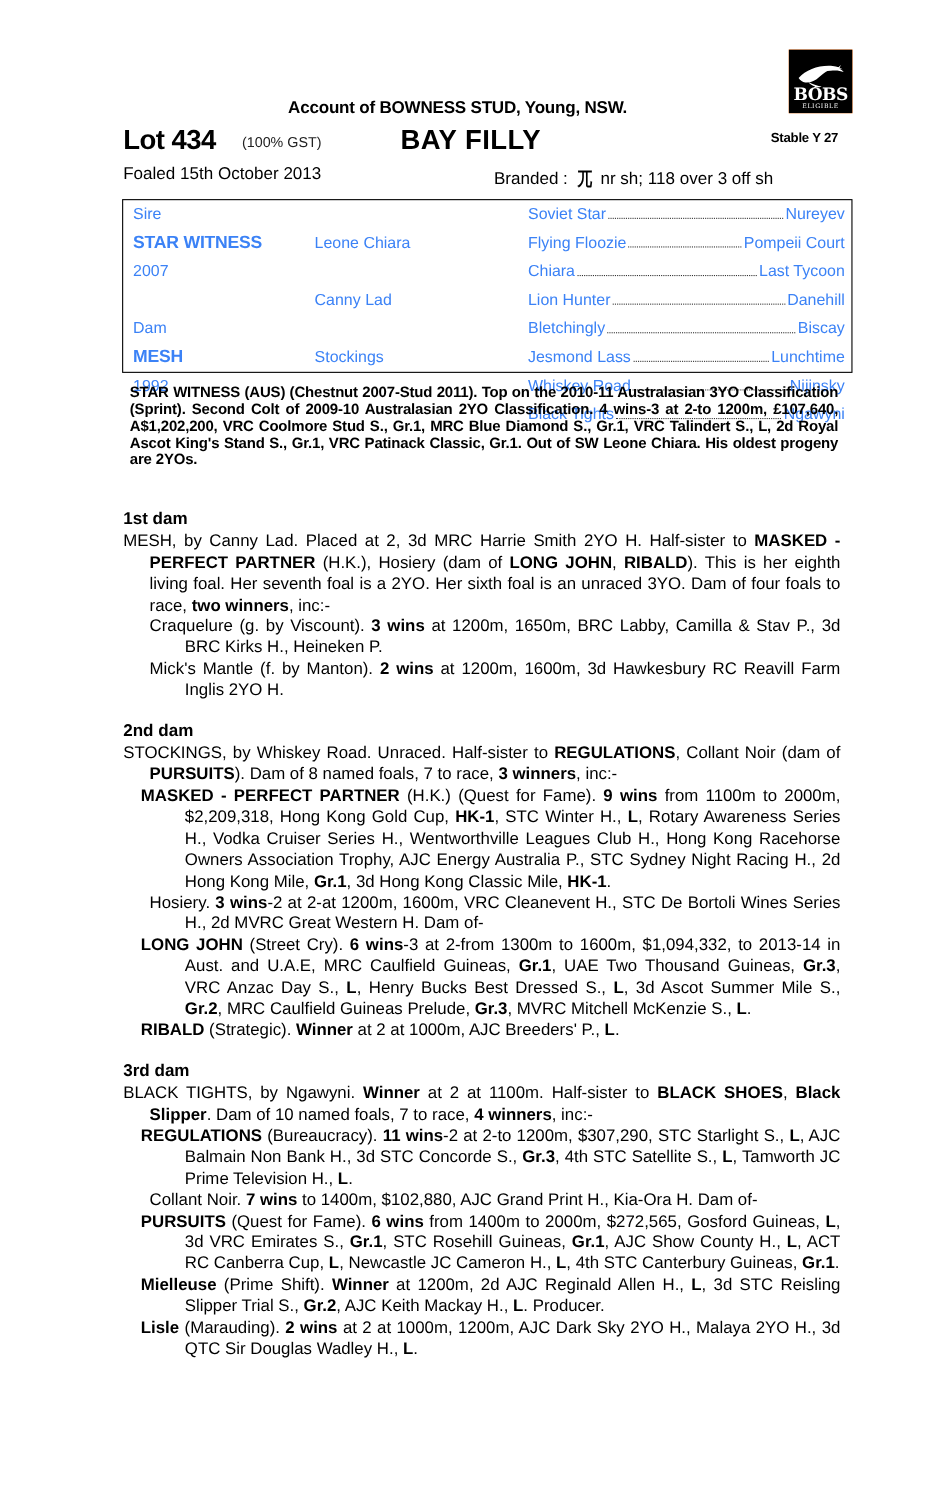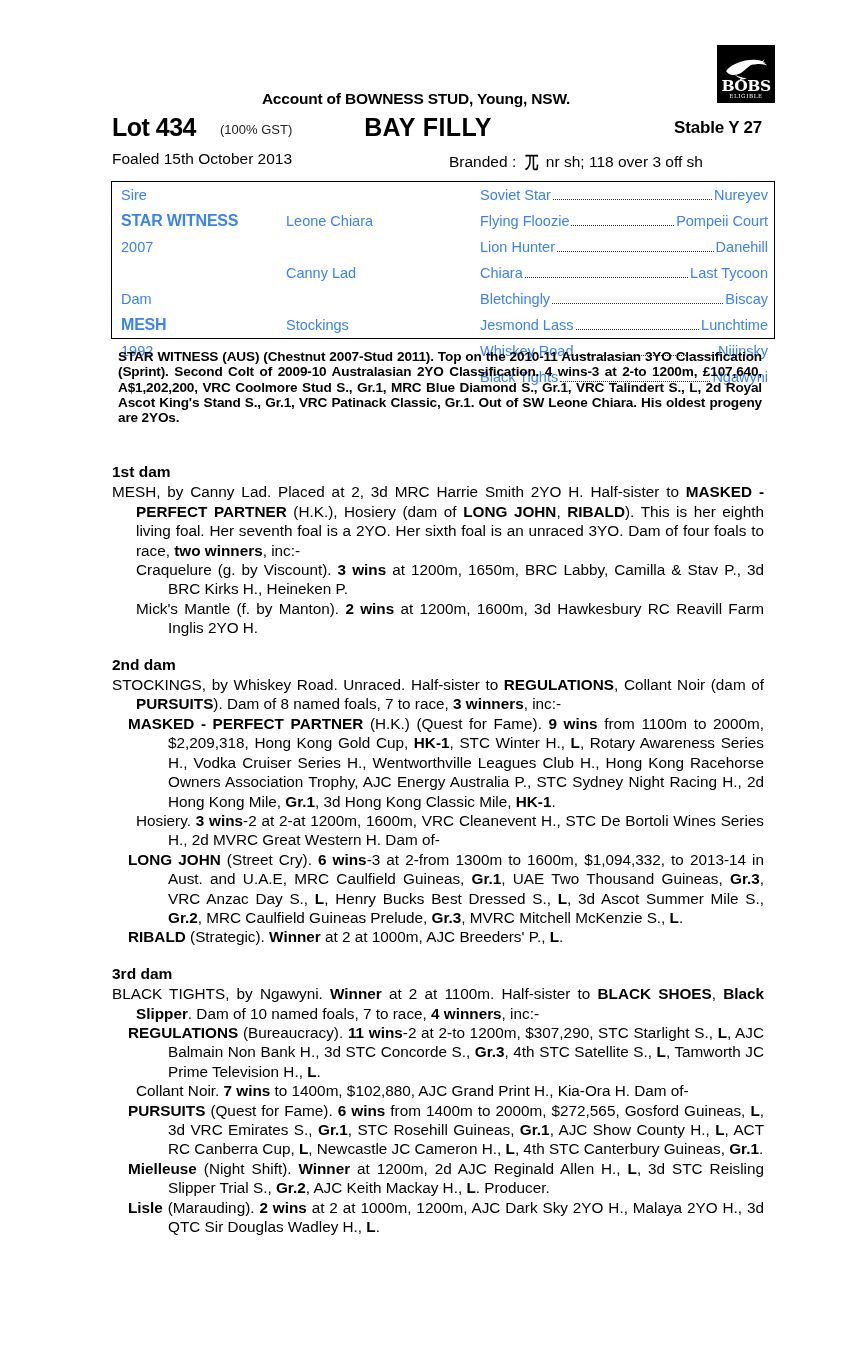--- a/index.html
+++ b/index.html
@@ -38,21 +38,21 @@
     position:absolute;left:108px;top:9px;
     font-size:13px;color:#222;
   }
   .sextype{
     position:absolute;left:0;right:0;top:0;text-align:center;
     font-weight:bold;font-size:25px;letter-spacing:0.4px;
     margin-left:-18px;
   }
   .stable{
     position:absolute;right:0;top:5px;
-    font-weight:bold;font-size:17px;letter-spacing:-0.2px;
+    font-weight:bold;font-size:12px;letter-spacing:-0.2px;
   }
 
   .foaled{
     position:absolute;left:112px;top:150px;
     font-size:15.5px;
   }
   .branded{
     position:absolute;left:449px;top:150px;
     font-size:15.5px;white-space:nowrap;
   }
@@ -198,30 +198,30 @@
         </div>
         <div class="row">
           <span class="dots">
             <span class="l">Flying Floozie</span>
             <span class="fill"></span>
             <span class="r">Pompeii Court</span>
           </span>
         </div>
         <div class="row">
           <span class="dots">
+            <span class="l">Chiara</span>
+            <span class="fill"></span>
+            <span class="r">Last Tycoon</span>
+          </span>
+        </div>
+        <div class="row">
+          <span class="dots">
             <span class="l">Lion Hunter</span>
             <span class="fill"></span>
             <span class="r">Danehill</span>
-          </span>
-        </div>
-        <div class="row">
-          <span class="dots">
-            <span class="l">Chiara</span>
-            <span class="fill"></span>
-            <span class="r">Last Tycoon</span>
           </span>
         </div>
         <div class="row">
           <span class="dots">
             <span class="l">Bletchingly</span>
             <span class="fill"></span>
             <span class="r">Biscay</span>
           </span>
         </div>
         <div class="row">
@@ -259,17 +259,17 @@
       <p class="e i1"><span>STOCKINGS, by Whiskey Road. Unraced. Half-sister to </span><b>REGULATIONS</b><span>, Collant Noir (dam of </span><b>PURSUITS</b><span>). Dam of 8 named foals, 7 to race, </span><b>3 winners</b><span>, inc:-</span></p>
       <p class="e i3"><b>MASKED - PERFECT PARTNER</b><span> (H.K.) (Quest for Fame). </span><b>9 wins</b><span> from 1100m to 2000m, $2,209,318, Hong Kong Gold Cup, </span><b>HK-1</b><span>, STC Winter H., </span><b>L</b><span>, Rotary Awareness Series H., Vodka Cruiser Series H., Wentworthville Leagues Club H., Hong Kong Racehorse Owners Association Trophy, AJC Energy Australia P., STC Sydney Night Racing H., 2d Hong Kong Mile, </span><b>Gr.1</b><span>, 3d Hong Kong Classic Mile, </span><b>HK-1</b><span>.</span></p>
       <p class="e i2"><span>Hosiery. </span><b>3 wins</b><span>-2 at 2-at 1200m, 1600m, VRC Cleanevent H., STC De Bortoli Wines Series H., 2d MVRC Great Western H. Dam of-</span></p>
       <p class="e i3"><b>LONG JOHN</b><span> (Street Cry). </span><b>6 wins</b><span>-3 at 2-from 1300m to 1600m, $1,094,332, to 2013-14 in Aust. and U.A.E, MRC Caulfield Guineas, </span><b>Gr.1</b><span>, UAE Two Thousand Guineas, </span><b>Gr.3</b><span>, VRC Anzac Day S., </span><b>L</b><span>, Henry Bucks Best Dressed S., </span><b>L</b><span>, 3d Ascot Summer Mile S., </span><b>Gr.2</b><span>, MRC Caulfield Guineas Prelude, </span><b>Gr.3</b><span>, MVRC Mitchell McKenzie S., </span><b>L</b><span>.</span></p>
       <p class="e i3"><b>RIBALD</b><span> (Strategic). </span><b>Winner</b><span> at 2 at 1000m, AJC Breeders' P., </span><b>L</b><span>.</span></p>
       <div class="damhead">3rd dam</div>
       <p class="e i1"><span>BLACK TIGHTS, by Ngawyni. </span><b>Winner</b><span> at 2 at 1100m. Half-sister to </span><b>BLACK SHOES</b><span>, </span><b>Black Slipper</b><span>. Dam of 10 named foals, 7 to race, </span><b>4 winners</b><span>, inc:-</span></p>
       <p class="e i3"><b>REGULATIONS</b><span> (Bureaucracy). </span><b>11 wins</b><span>-2 at 2-to 1200m, $307,290, STC Starlight S., </span><b>L</b><span>, AJC Balmain Non Bank H., 3d STC Concorde S., </span><b>Gr.3</b><span>, 4th STC Satellite S., </span><b>L</b><span>, Tamworth JC Prime Television H., </span><b>L</b><span>.</span></p>
       <p class="e i2"><span>Collant Noir. </span><b>7 wins</b><span> to 1400m, $102,880, AJC Grand Print H., Kia-Ora H. Dam of-</span></p>
       <p class="e i3"><b>PURSUITS</b><span> (Quest for Fame). </span><b>6 wins</b><span> from 1400m to 2000m, $272,565, Gosford Guineas, </span><b>L</b><span>, 3d VRC Emirates S., </span><b>Gr.1</b><span>, STC Rosehill Guineas, </span><b>Gr.1</b><span>, AJC Show County H., </span><b>L</b><span>, ACT RC Canberra Cup, </span><b>L</b><span>, Newcastle JC Cameron H., </span><b>L</b><span>, 4th STC Canterbury Guineas, </span><b>Gr.1</b><span>.</span></p>
-      <p class="e i3"><b>Mielleuse</b><span> (Night Shift). </span><b>Winner</b><span> at 1200m, 2d AJC Reginald Allen H., </span><b>L</b><span>, 3d STC Reisling Slipper Trial S., </span><b>Gr.2</b><span>, AJC Keith Mackay H., </span><b>L</b><span>. Producer.</span></p>
+      <p class="e i3"><b>Mielleuse</b><span> (Prime Shift). </span><b>Winner</b><span> at 1200m, 2d AJC Reginald Allen H., </span><b>L</b><span>, 3d STC Reisling Slipper Trial S., </span><b>Gr.2</b><span>, AJC Keith Mackay H., </span><b>L</b><span>. Producer.</span></p>
       <p class="e i3"><b>Lisle</b><span> (Marauding). </span><b>2 wins</b><span> at 2 at 1000m, 1200m, AJC Dark Sky 2YO H., Malaya 2YO H., 3d QTC Sir Douglas Wadley H., </span><b>L</b><span>.</span></p>
     </div>
 
 </div>
 
 </body></html>

